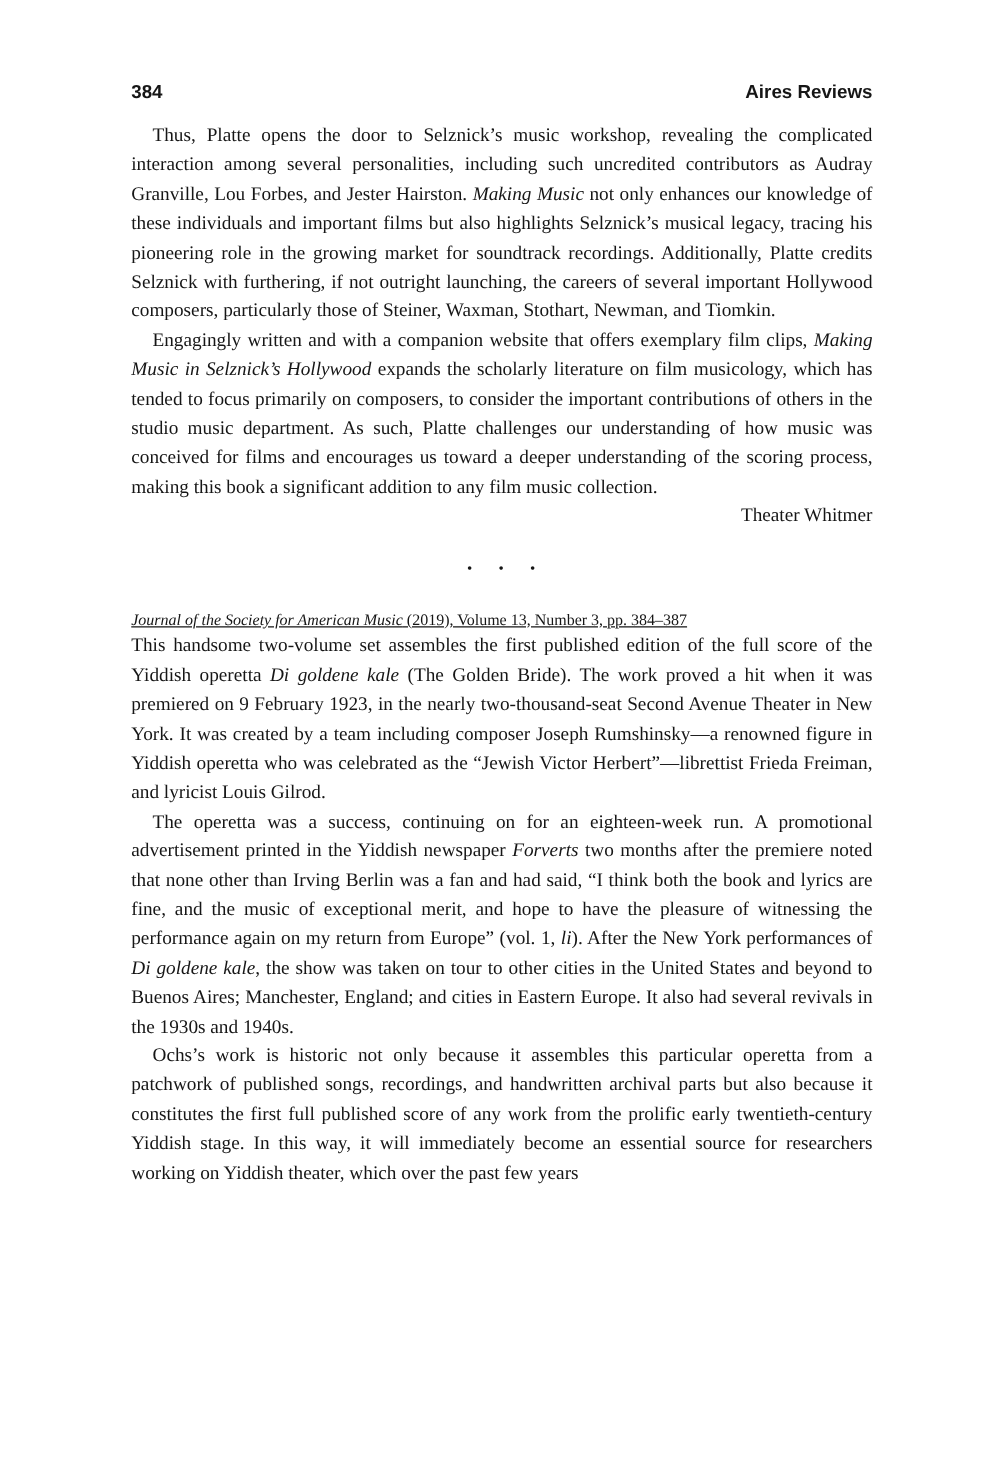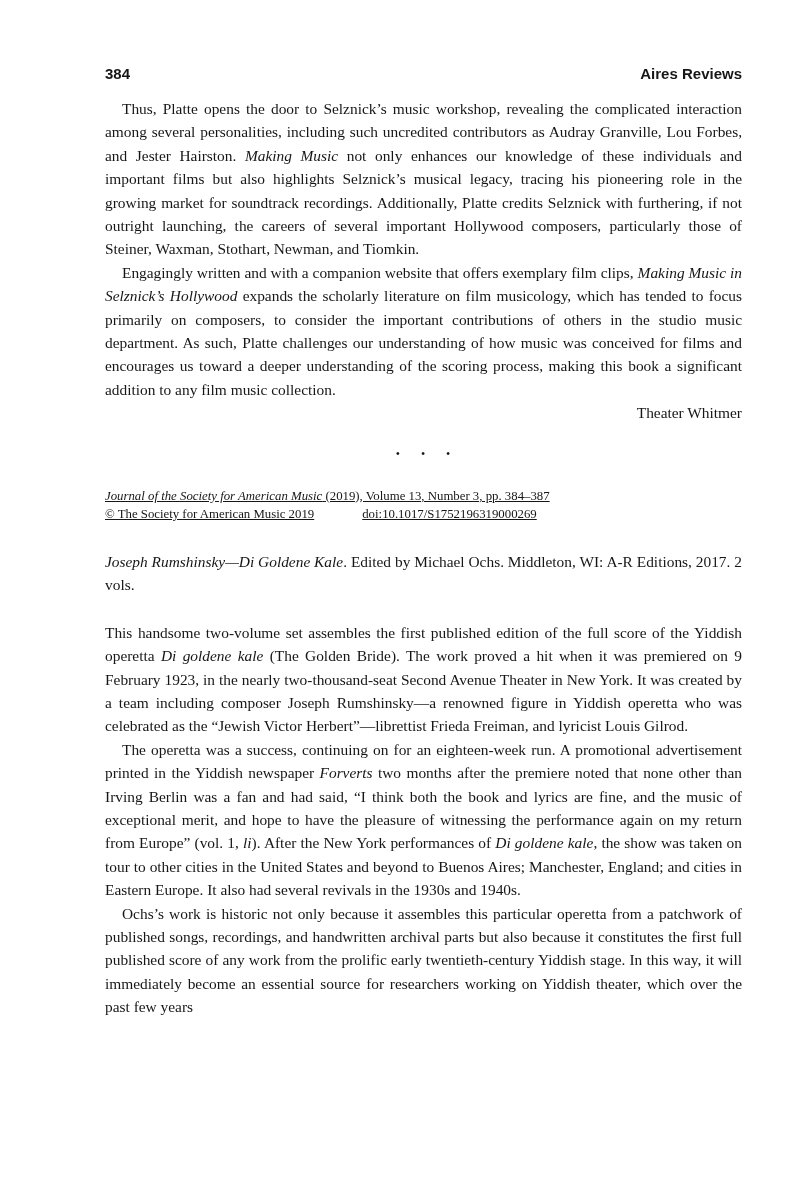--- a/index.html
+++ b/index.html
@@ -10,21 +10,21 @@
   body {
     width: 800px;
     height: 1186px;
     overflow: hidden;
     color: #161616;
   }
   .page {
     box-sizing: border-box;
     width: 800px;
     height: 1186px;
-    padding: 64px 58px 40px 105px;
+    padding: 64px 102px 40px 105px;
   }
   .page-header {
     display: flex;
     justify-content: space-between;
     align-items: baseline;
     font-family: "Liberation Sans", sans-serif;
     font-weight: bold;
     font-size: 15px;
     line-height: 19px;
     margin-bottom: 14px;
@@ -82,26 +82,22 @@
     <section>
       <p class="indent"><span>Thus, Platte opens the door to Selznick’s music workshop, revealing the complicated interaction among several personalities, including such uncredited contributors as Audray Granville, Lou Forbes, and Jester Hairston. </span><span class="it">Making Music</span><span> not only enhances our knowledge of these individuals and important films but also highlights Selznick’s musical legacy, tracing his pioneering role in the growing market for soundtrack recordings. Additionally, Platte credits Selznick with furthering, if not outright launching, the careers of several important Hollywood composers, particularly those of Steiner, Waxman, Stothart, Newman, and Tiomkin.</span></p>
       <p class="indent"><span>Engagingly written and with a companion website that offers exemplary film clips, </span><span class="it">Making Music in Selznick’s Hollywood</span><span> expands the scholarly literature on film musicology, which has tended to focus primarily on composers, to consider the important contributions of others in the studio music department. As such, Platte challenges our understanding of how music was conceived for films and encourages us toward a deeper understanding of the scoring process, making this book a significant addition to any film music collection.</span></p>
       <p class="author">Theater Whitmer</p>
     </section>
 
     <div class="separator">• • •</div>
 
     <section class="citation">
       <p><span class="it">Journal of the Society for American Music</span><span> (2019), Volume 13, Number 3, pp. 384–387</span></p>
-      <p class="citation-line2">
-        <span>© The Society for American Music 2019</span><span class="doi">doi:10.1017/S1752196319000269</span>
-      </p>
     </section>
 
     <section class="review-body">
-      <p class="review-heading"><span class="it">Joseph Rumshinsky—Di Goldene Kale</span><span>. Edited by Michael Ochs. Middleton, WI: A-R Editions, 2017. 2 vols.</span></p>
       <p class="first-flush"><span>This handsome two-volume set assembles the first published edition of the full score of the Yiddish operetta </span><span class="it">Di goldene kale</span><span> (The Golden Bride). The work proved a hit when it was premiered on 9 February 1923, in the nearly two-thousand-seat Second Avenue Theater in New York. It was created by a team including composer Joseph Rumshinsky—a renowned figure in Yiddish operetta who was celebrated as the “Jewish Victor Herbert”—librettist Frieda Freiman, and lyricist Louis Gilrod.</span></p>
       <p class="indent"><span>The operetta was a success, continuing on for an eighteen-week run. A promotional advertisement printed in the Yiddish newspaper </span><span class="it">Forverts</span><span> two months after the premiere noted that none other than Irving Berlin was a fan and had said, “I think both the book and lyrics are fine, and the music of exceptional merit, and hope to have the pleasure of witnessing the performance again on my return from Europe” (vol. 1, </span><span class="it">li</span><span>). After the New York performances of </span><span class="it">Di goldene kale</span><span>, the show was taken on tour to other cities in the United States and beyond to Buenos Aires; Manchester, England; and cities in Eastern Europe. It also had several revivals in the 1930s and 1940s.</span></p>
       <p class="indent"><span>Ochs’s work is historic not only because it assembles this particular operetta from a patchwork of published songs, recordings, and handwritten archival parts but also because it constitutes the first full published score of any work from the prolific early twentieth-century Yiddish stage. In this way, it will immediately become an essential source for researchers working on Yiddish theater, which over the past few years</span></p>
     </section>
 
   </main>
 </div>
 
 </body></html>

